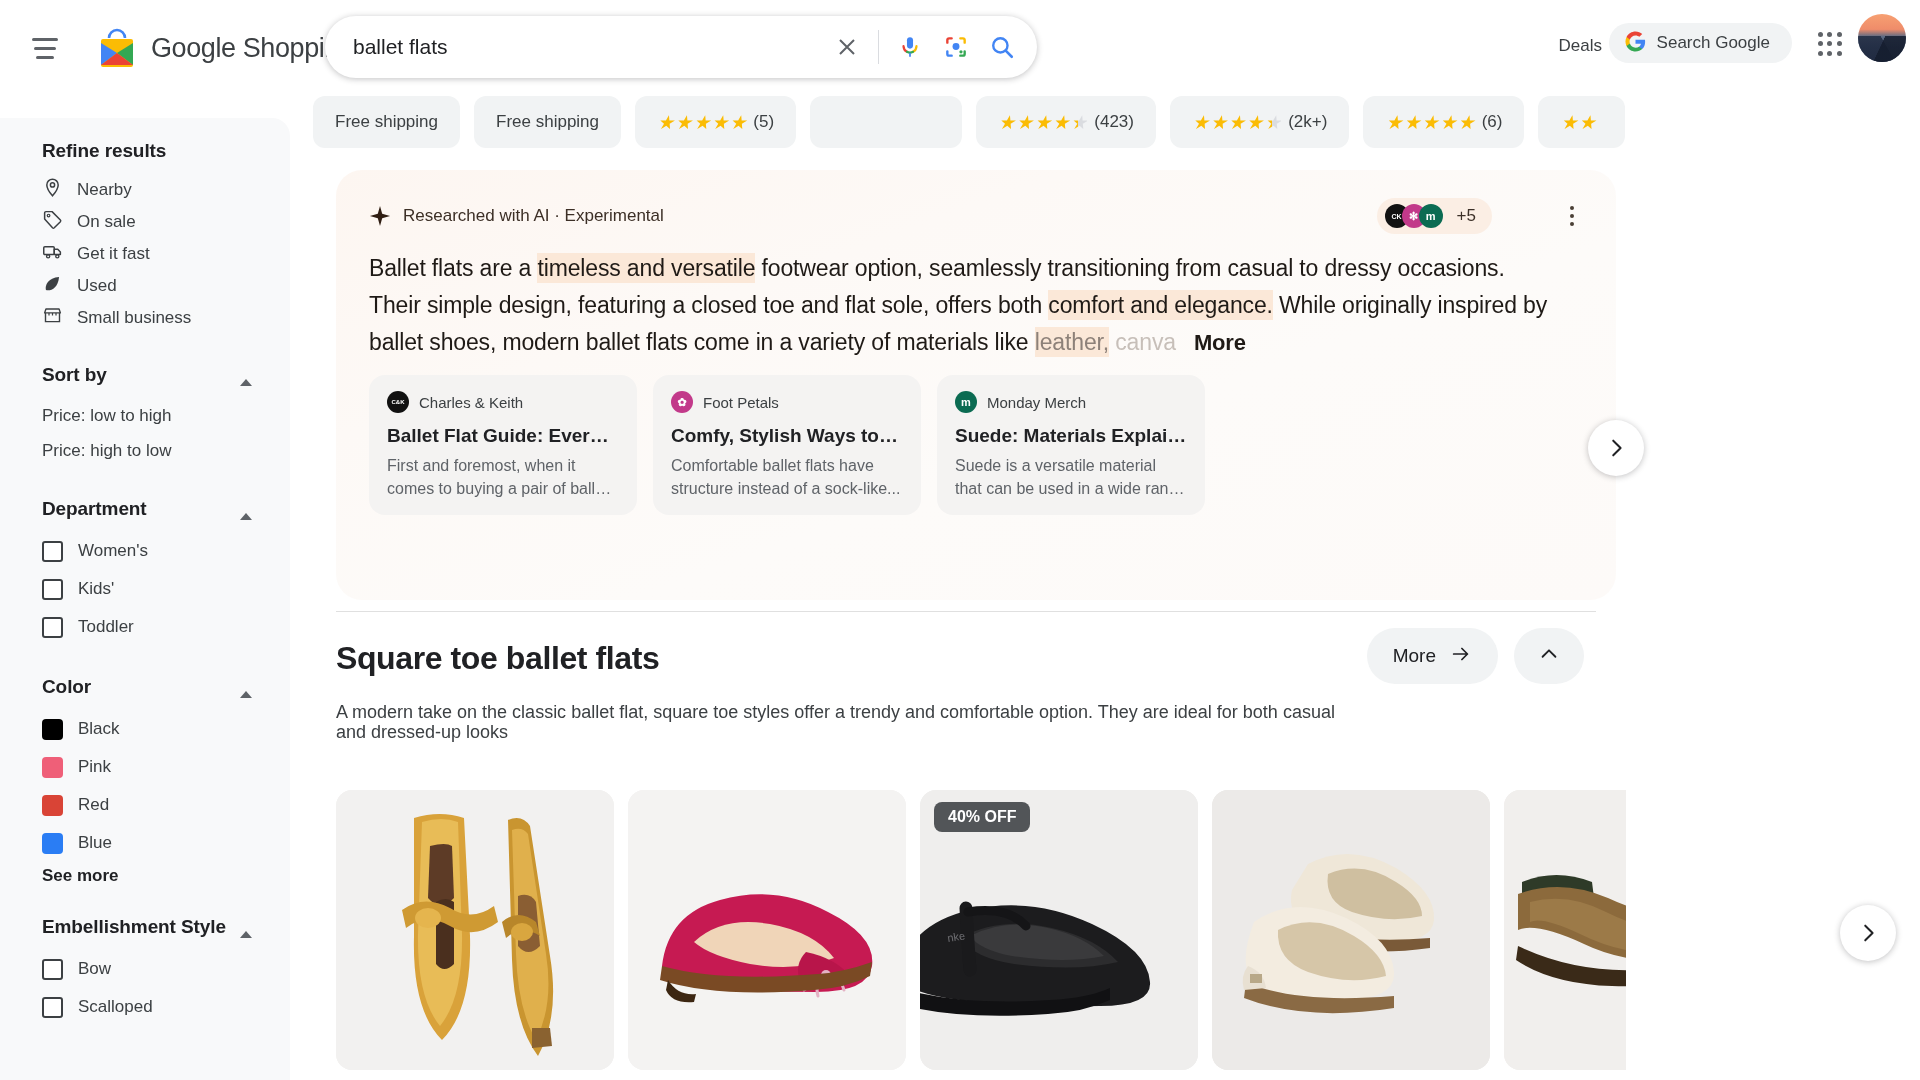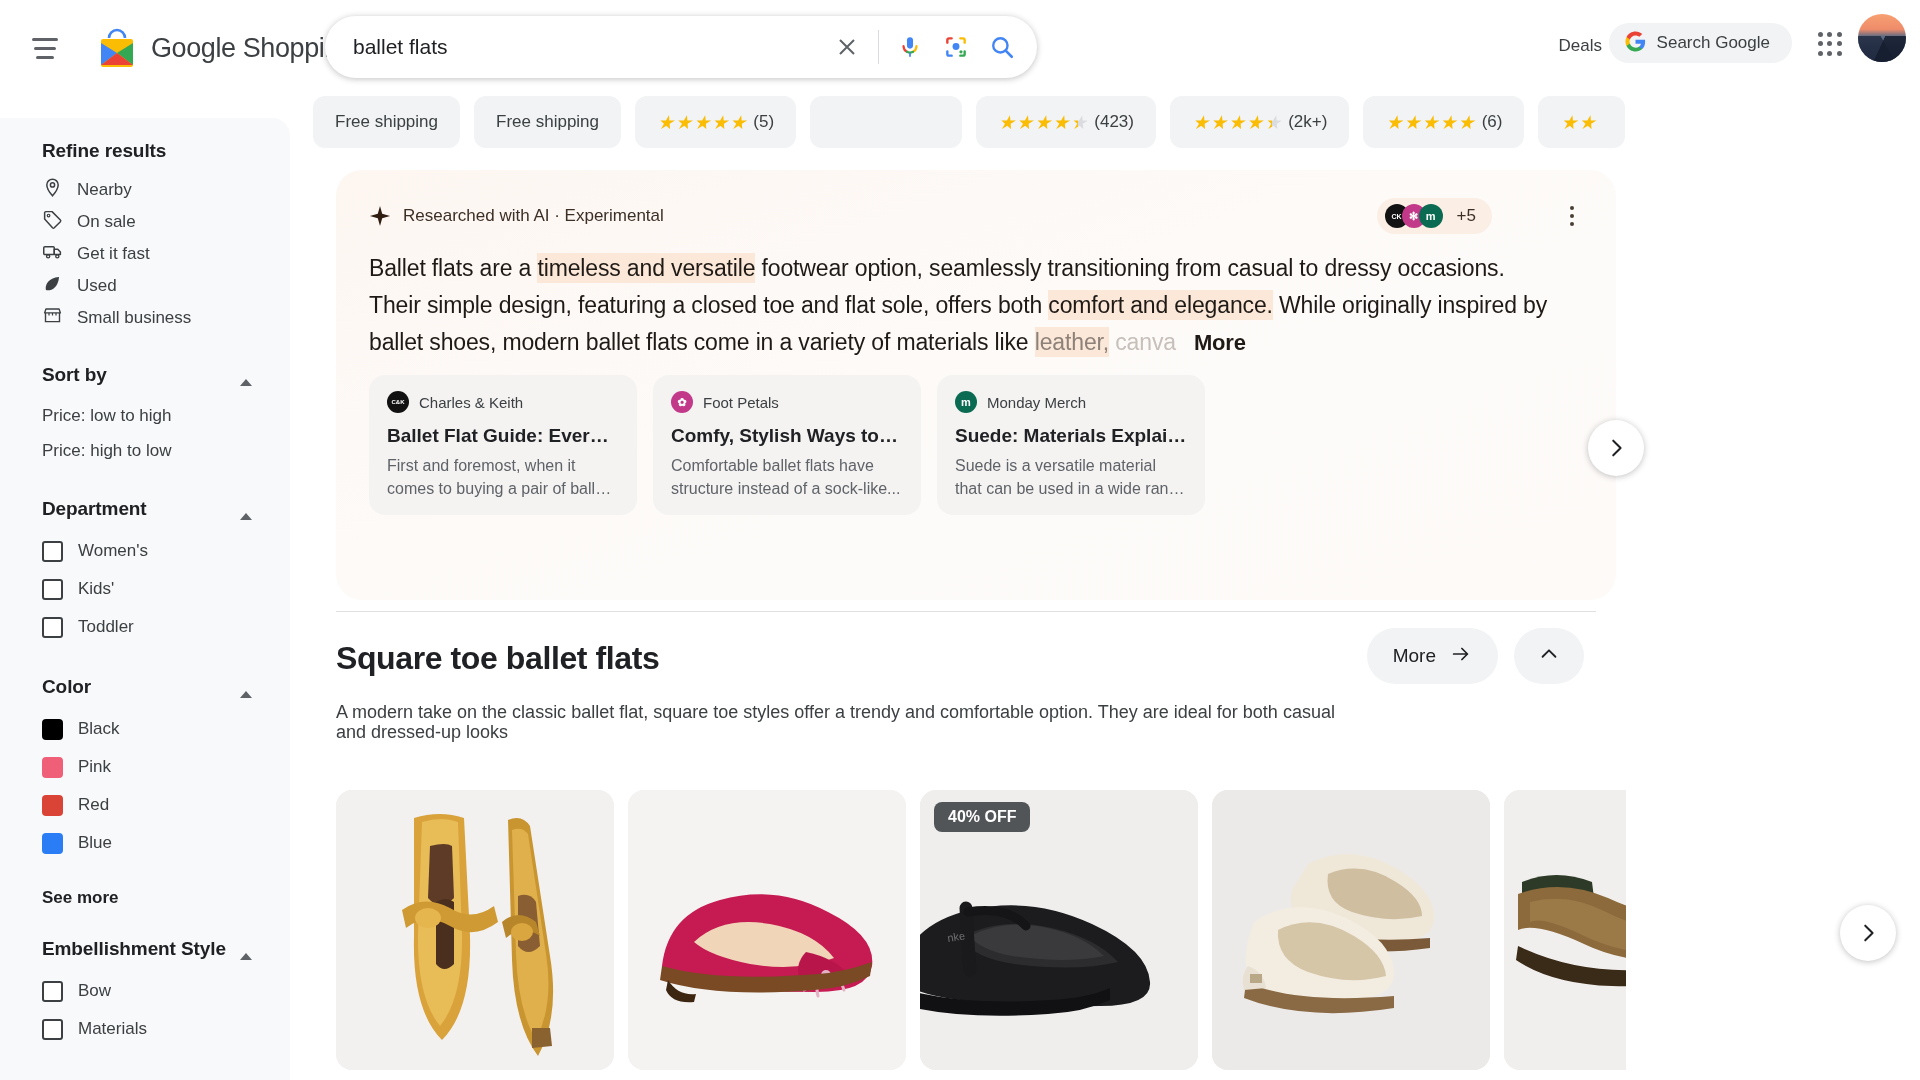--- a/index.html
+++ b/index.html
@@ -128,21 +128,21 @@
   .refine-item svg { flex: 0 0 auto; }
   .sort-item { font-size: 17px; color: #3c4043; height: 35px; line-height: 35px; cursor: pointer;}
   .grp { margin-top: 30px; }
   .cb-item { display:flex; align-items:center; gap: 15px; height: 38px; cursor:pointer; }
   .cb {
     width: 21px; height: 21px; border: 2px solid #3c4043;
     border-radius: 3px; background: #fff; flex:0 0 auto;
   }
   .cb-label { font-size: 17px; color: #3c4043; }
   .sw { width: 21px; height: 21px; border-radius: 4px; flex:0 0 auto; }
-  .see-more { font-size: 17px; font-weight: 700; color: #202124; margin-top: 26px; cursor: pointer; }
+  .see-more { font-size: 17px; font-weight: 700; color: #202124; margin-top: 4px; cursor: pointer; }
 
   
   .main { position: absolute; left: 290px; top: 148px; width: 1630px; }
 
   
   .ai-card {
     position: absolute; left: 46px; top: 22px;
     width: 1280px; height: 430px;
     background: linear-gradient(160deg, #fdf6f1 0%, #fdf9f6 30%, #fdfbf9 60%, #fdfaf8 100%);
     border-radius: 26px;
@@ -506,21 +506,21 @@
     <div class="side-h with-chev">
       <span>Embellishment Style</span>
       <span class="chev-up"></span>
     </div>
     <div class="cb-item">
       <span class="cb"></span>
       <span class="cb-label">Bow</span>
     </div>
     <div class="cb-item">
       <span class="cb"></span>
-      <span class="cb-label">Materials</span>
+      <span class="cb-label">Scalloped</span>
     </div>
   </div>
 </div>
 
 <div class="main">
 
   <div class="ai-card">
 
     <div class="ai-head">
       <span class="spark">

